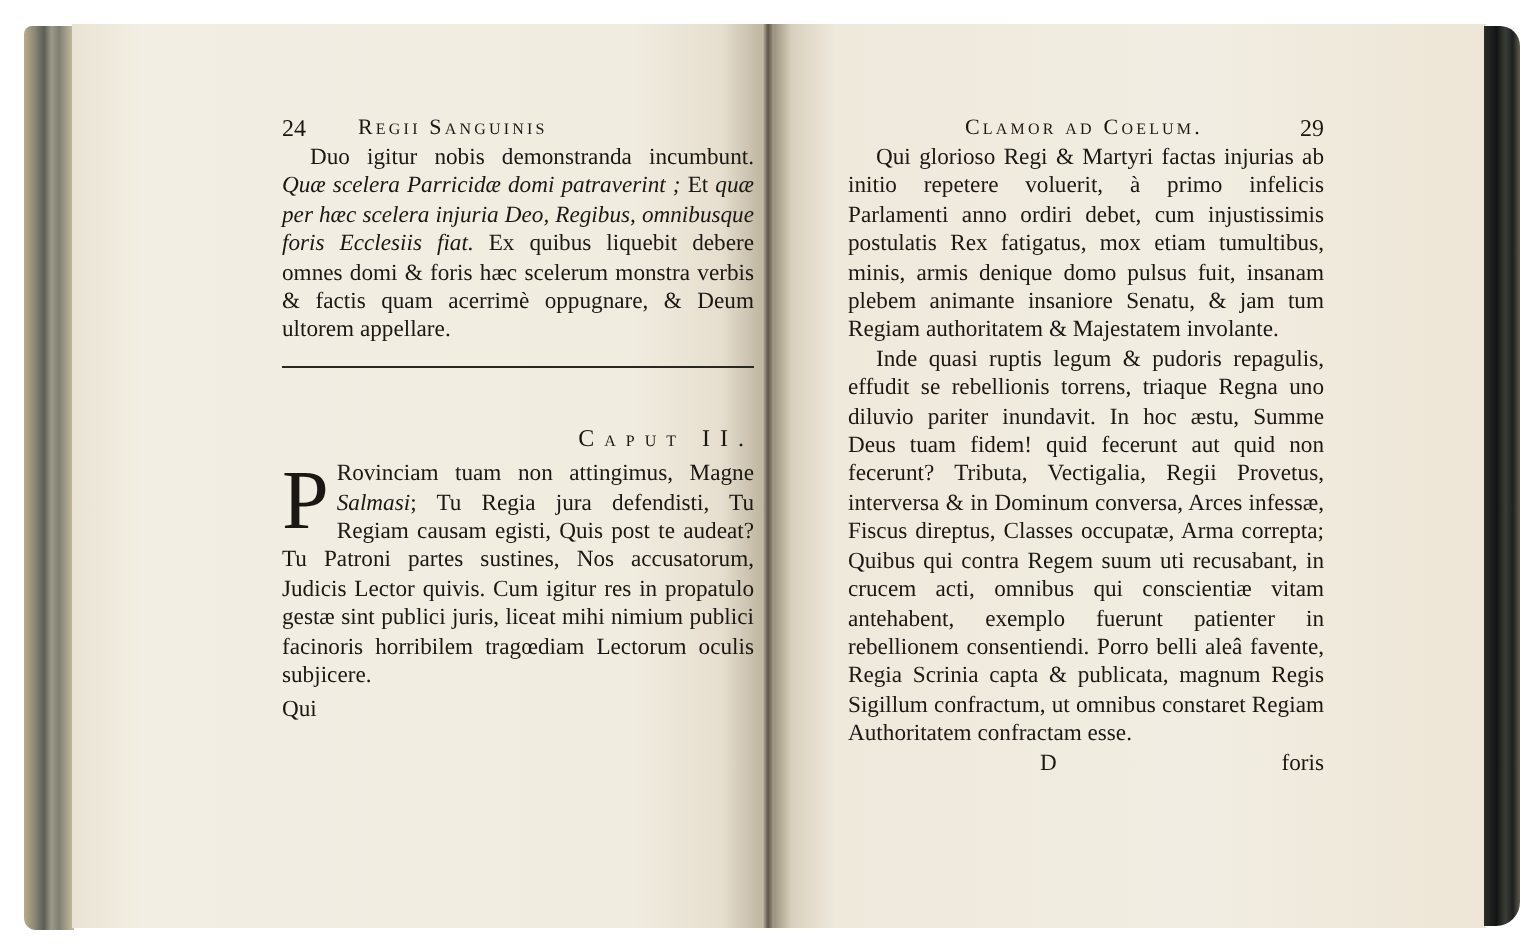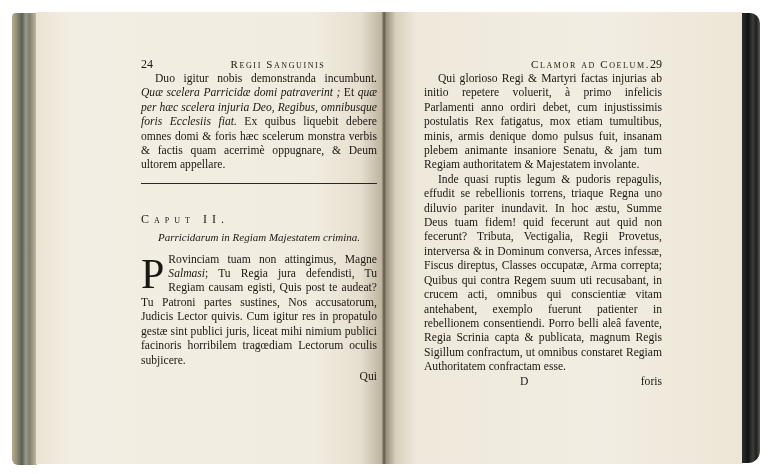--- a/index.html
+++ b/index.html
@@ -32,30 +32,30 @@
   .gutter {
     position:absolute; left:381px; top:12px; width:6px; height:452px;
     background:linear-gradient(90deg,#cfc6b0,#5e5647,#a8a08a);
   }
   .text-block { position:absolute; color:#1b1712; font-size:11.6px; line-height:14.4px; }
   .left-text { left:141px; top:57px; width:236px; }
   .right-text { left:424px; top:57px; width:238px; }
   .runhead { display:flex; justify-content:space-between; font-size:11px; letter-spacing:1.6px; height:15px; }
   .runhead .num { letter-spacing:0; font-size:12px; }
   .runhead .title { font-variant:small-caps; }
-  .left-text .runhead .title { margin-left:26px; flex:1; text-align:center; }
-  .right-text .runhead .title { flex:1; text-align:right; margin-left:10px; }
+  .left-text .runhead .title { margin-left:26px; flex:1; text-align:left; }
+  .right-text .runhead .title { flex:1; text-align:center; margin-left:10px; }
   p { margin:0; text-align:justify; }
   .ind { text-indent:14px; }
   .it { font-style:italic; }
   .rule { border-top:1.5px solid #2a2620; margin:10px 0 12px 0; }
-  .caput { text-align:left; font-variant:small-caps; letter-spacing:5px; font-size:12px; margin-bottom:4px;margin-top:28px; }
+  .caput { text-align:right; font-variant:small-caps; letter-spacing:5px; font-size:12px; margin-bottom:4px;margin-top:28px; }
   .subtitle { text-align:center; font-style:italic; font-size:11px; margin-bottom:8px; }
   .dropcap { float:left; font-size:42px; line-height:34px; margin:4px 4px 0 0; font-weight:normal; }
-  .catch { text-align:right; margin-top:2px; }
+  .catch { margin-top:2px; }
   .sig-row { display:flex; justify-content:space-between; }
   .sig-row .sig { margin-left:96px; }
 </style>
 </head>
 <body>
 
 <div class="book">
   <div class="edge-left"></div>
   <div class="page page-left"></div>
   <div class="page page-right"></div>
@@ -63,21 +63,20 @@
   <div class="edge-right"></div>
 
   <div class="text-block left-text">
     <div class="runhead">
       <span class="num">24</span>
       <span class="title">Regii Sanguinis</span>
     </div>
     <p class="ind"><span>Duo igitur nobis demonstranda incumbunt.</span> <span class="it">Quæ scelera Parricidæ domi patraverint ;</span><span> Et </span><span class="it">quæ per hæc scelera injuria Deo, Regibus, omnibusque foris Ecclesiis fiat.</span><span> Ex quibus liquebit debere omnes domi &amp; foris hæc scelerum monstra verbis &amp; factis quam acerrimè oppugnare, &amp; Deum ultorem appellare.</span></p>
     <div class="rule"></div>
     <div class="caput">Caput II.</div>
-    <div class="subtitle">Parricidarum in Regiam Majestatem crimina.</div>
     <p><span class="dropcap">P</span><span>Rovinciam tuam non attingimus, Magne </span><span class="it">Salmasi</span><span>; Tu Regia jura defendisti, Tu Regiam causam egisti, Quis post te audeat? Tu Patroni partes sustines, Nos accusatorum, Judicis Lector quivis. Cum igitur res in propatulo gestæ sint publici juris, liceat mihi nimium publici facinoris horribilem tragœdiam Lectorum oculis subjicere.</span></p>
     <div class="catch">Qui</div>
   </div>
 
   <div class="text-block right-text">
     <div class="runhead">
       <span class="title">Clamor ad Coelum.</span>
       <span class="num">29</span>
     </div>
     <p class="ind">Qui glorioso Regi &amp; Martyri factas injurias ab initio repetere voluerit, à primo infelicis Parlamenti anno ordiri debet, cum injustissimis postulatis Rex fatigatus, mox etiam tumultibus, minis, armis denique domo pulsus fuit, insanam plebem animante insaniore Senatu, &amp; jam tum Regiam authoritatem &amp; Majestatem involante.</p>

